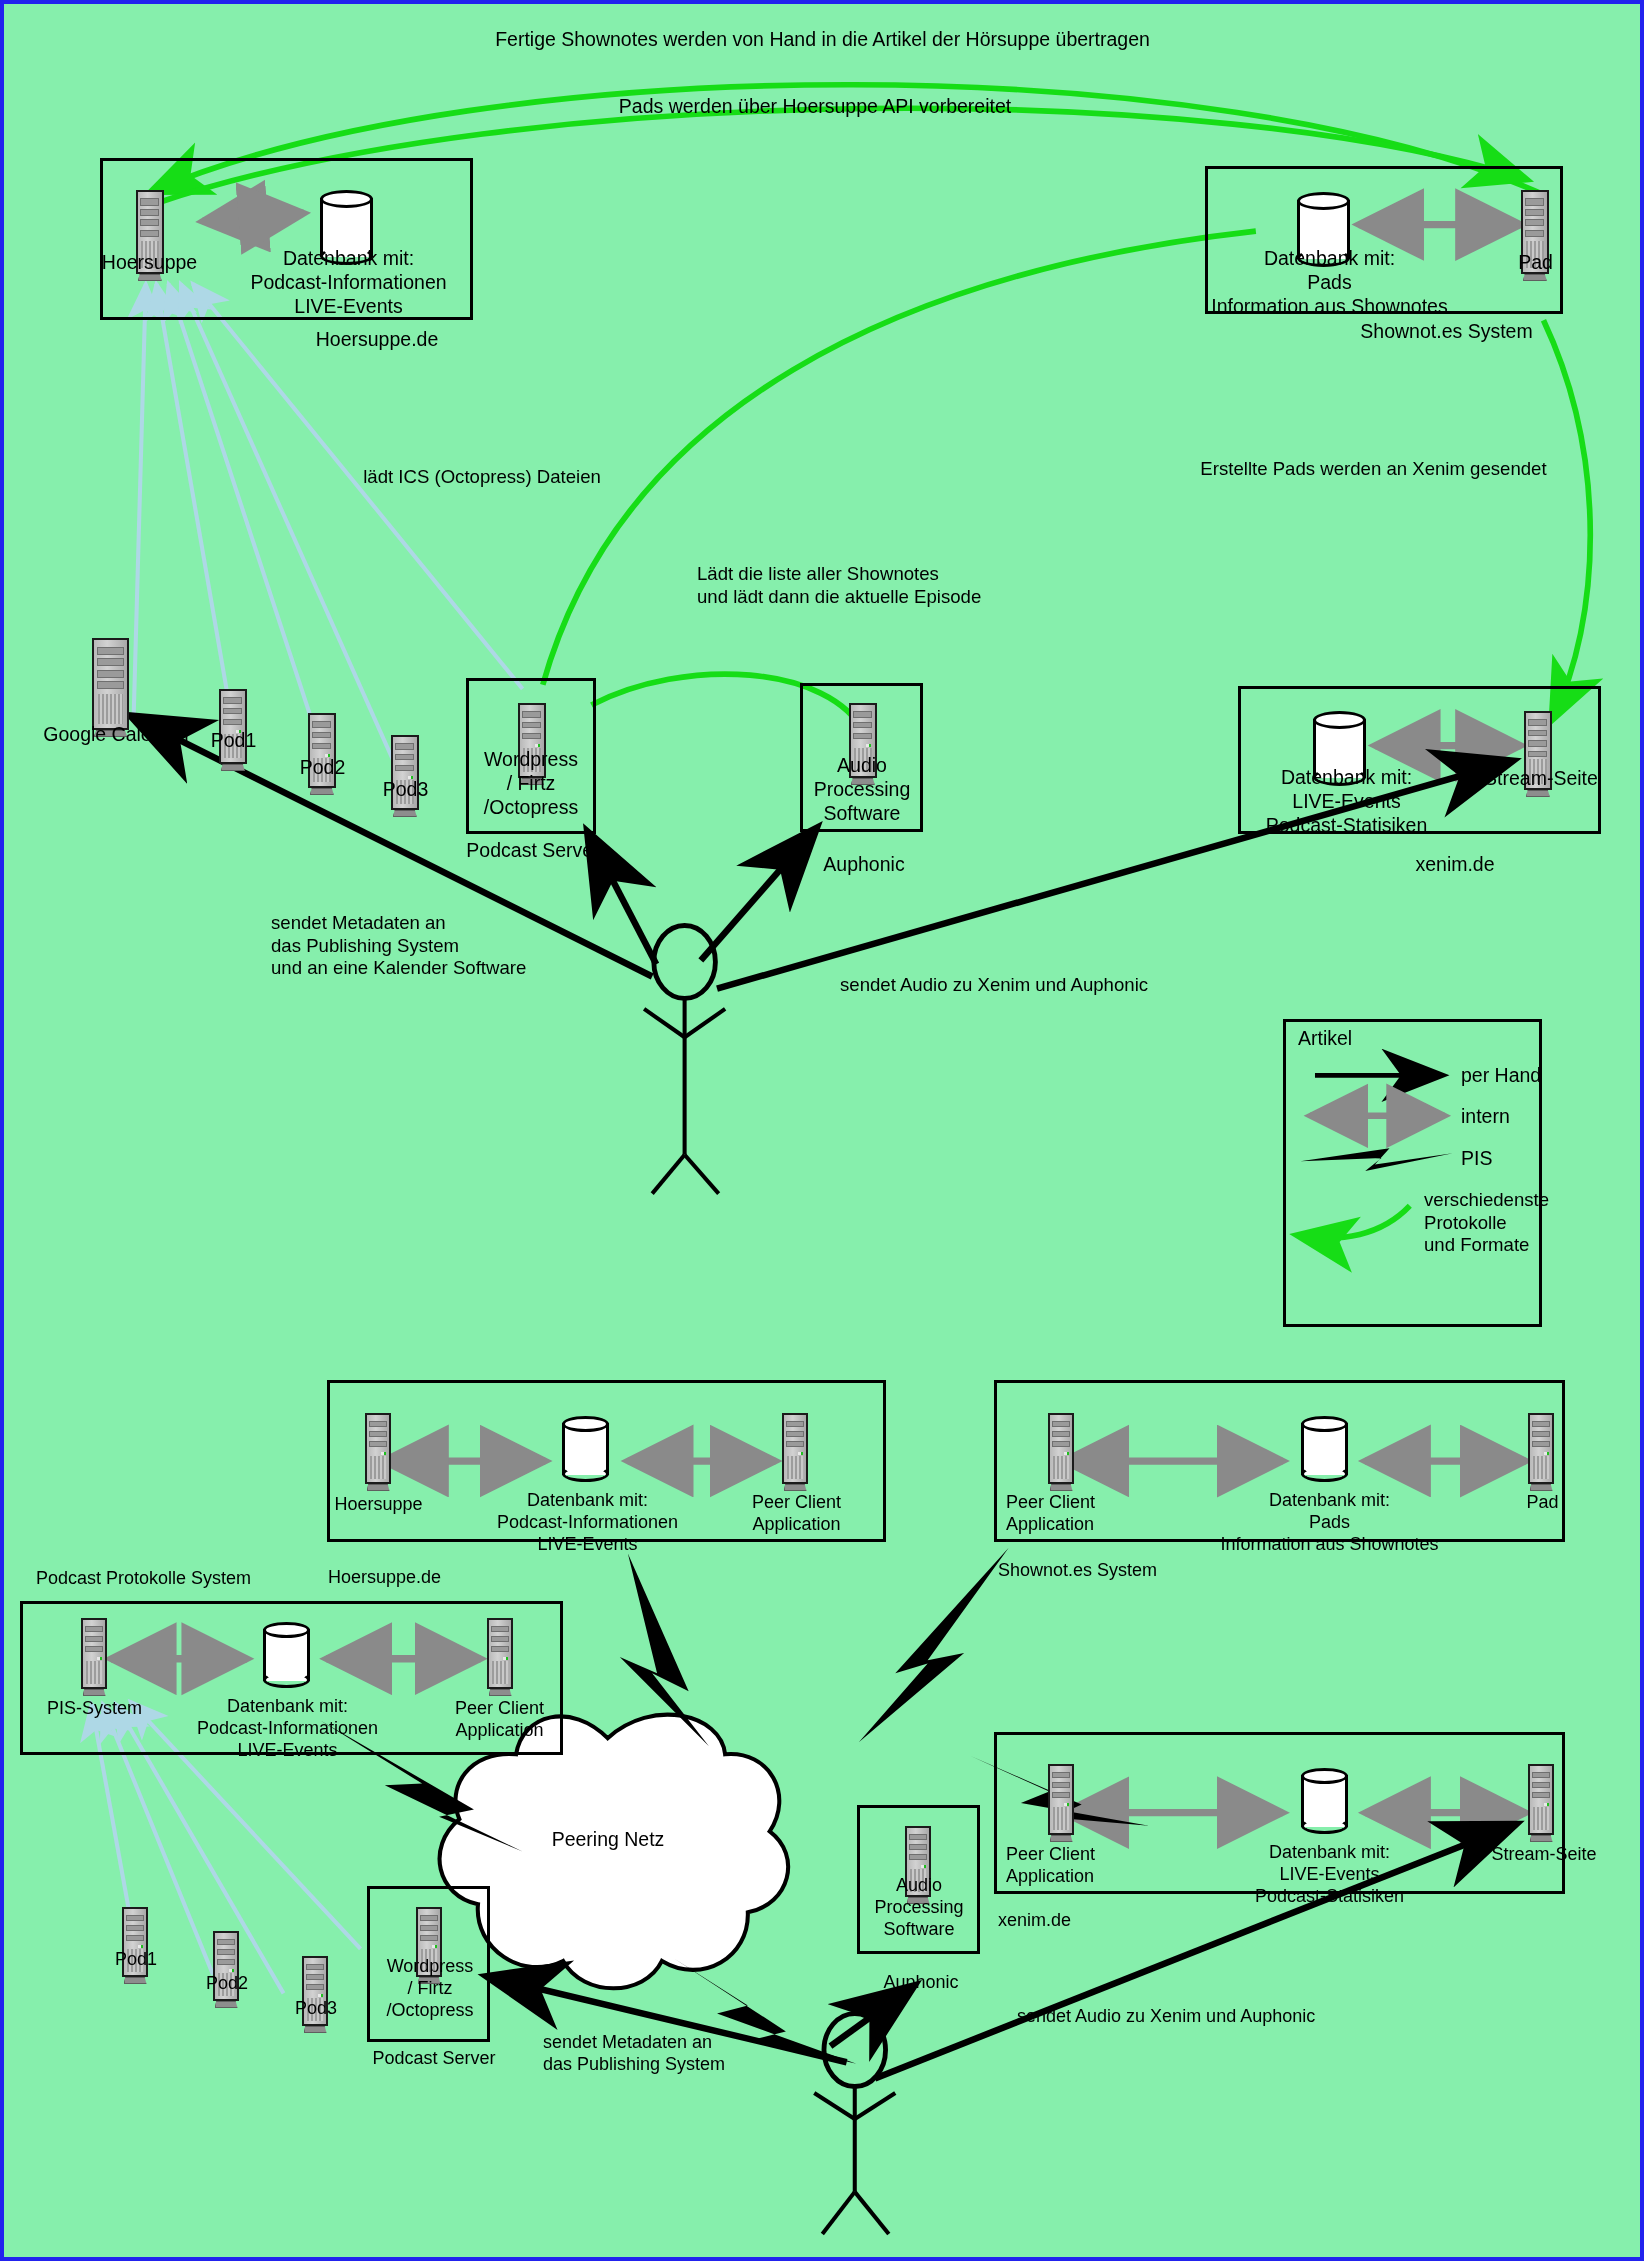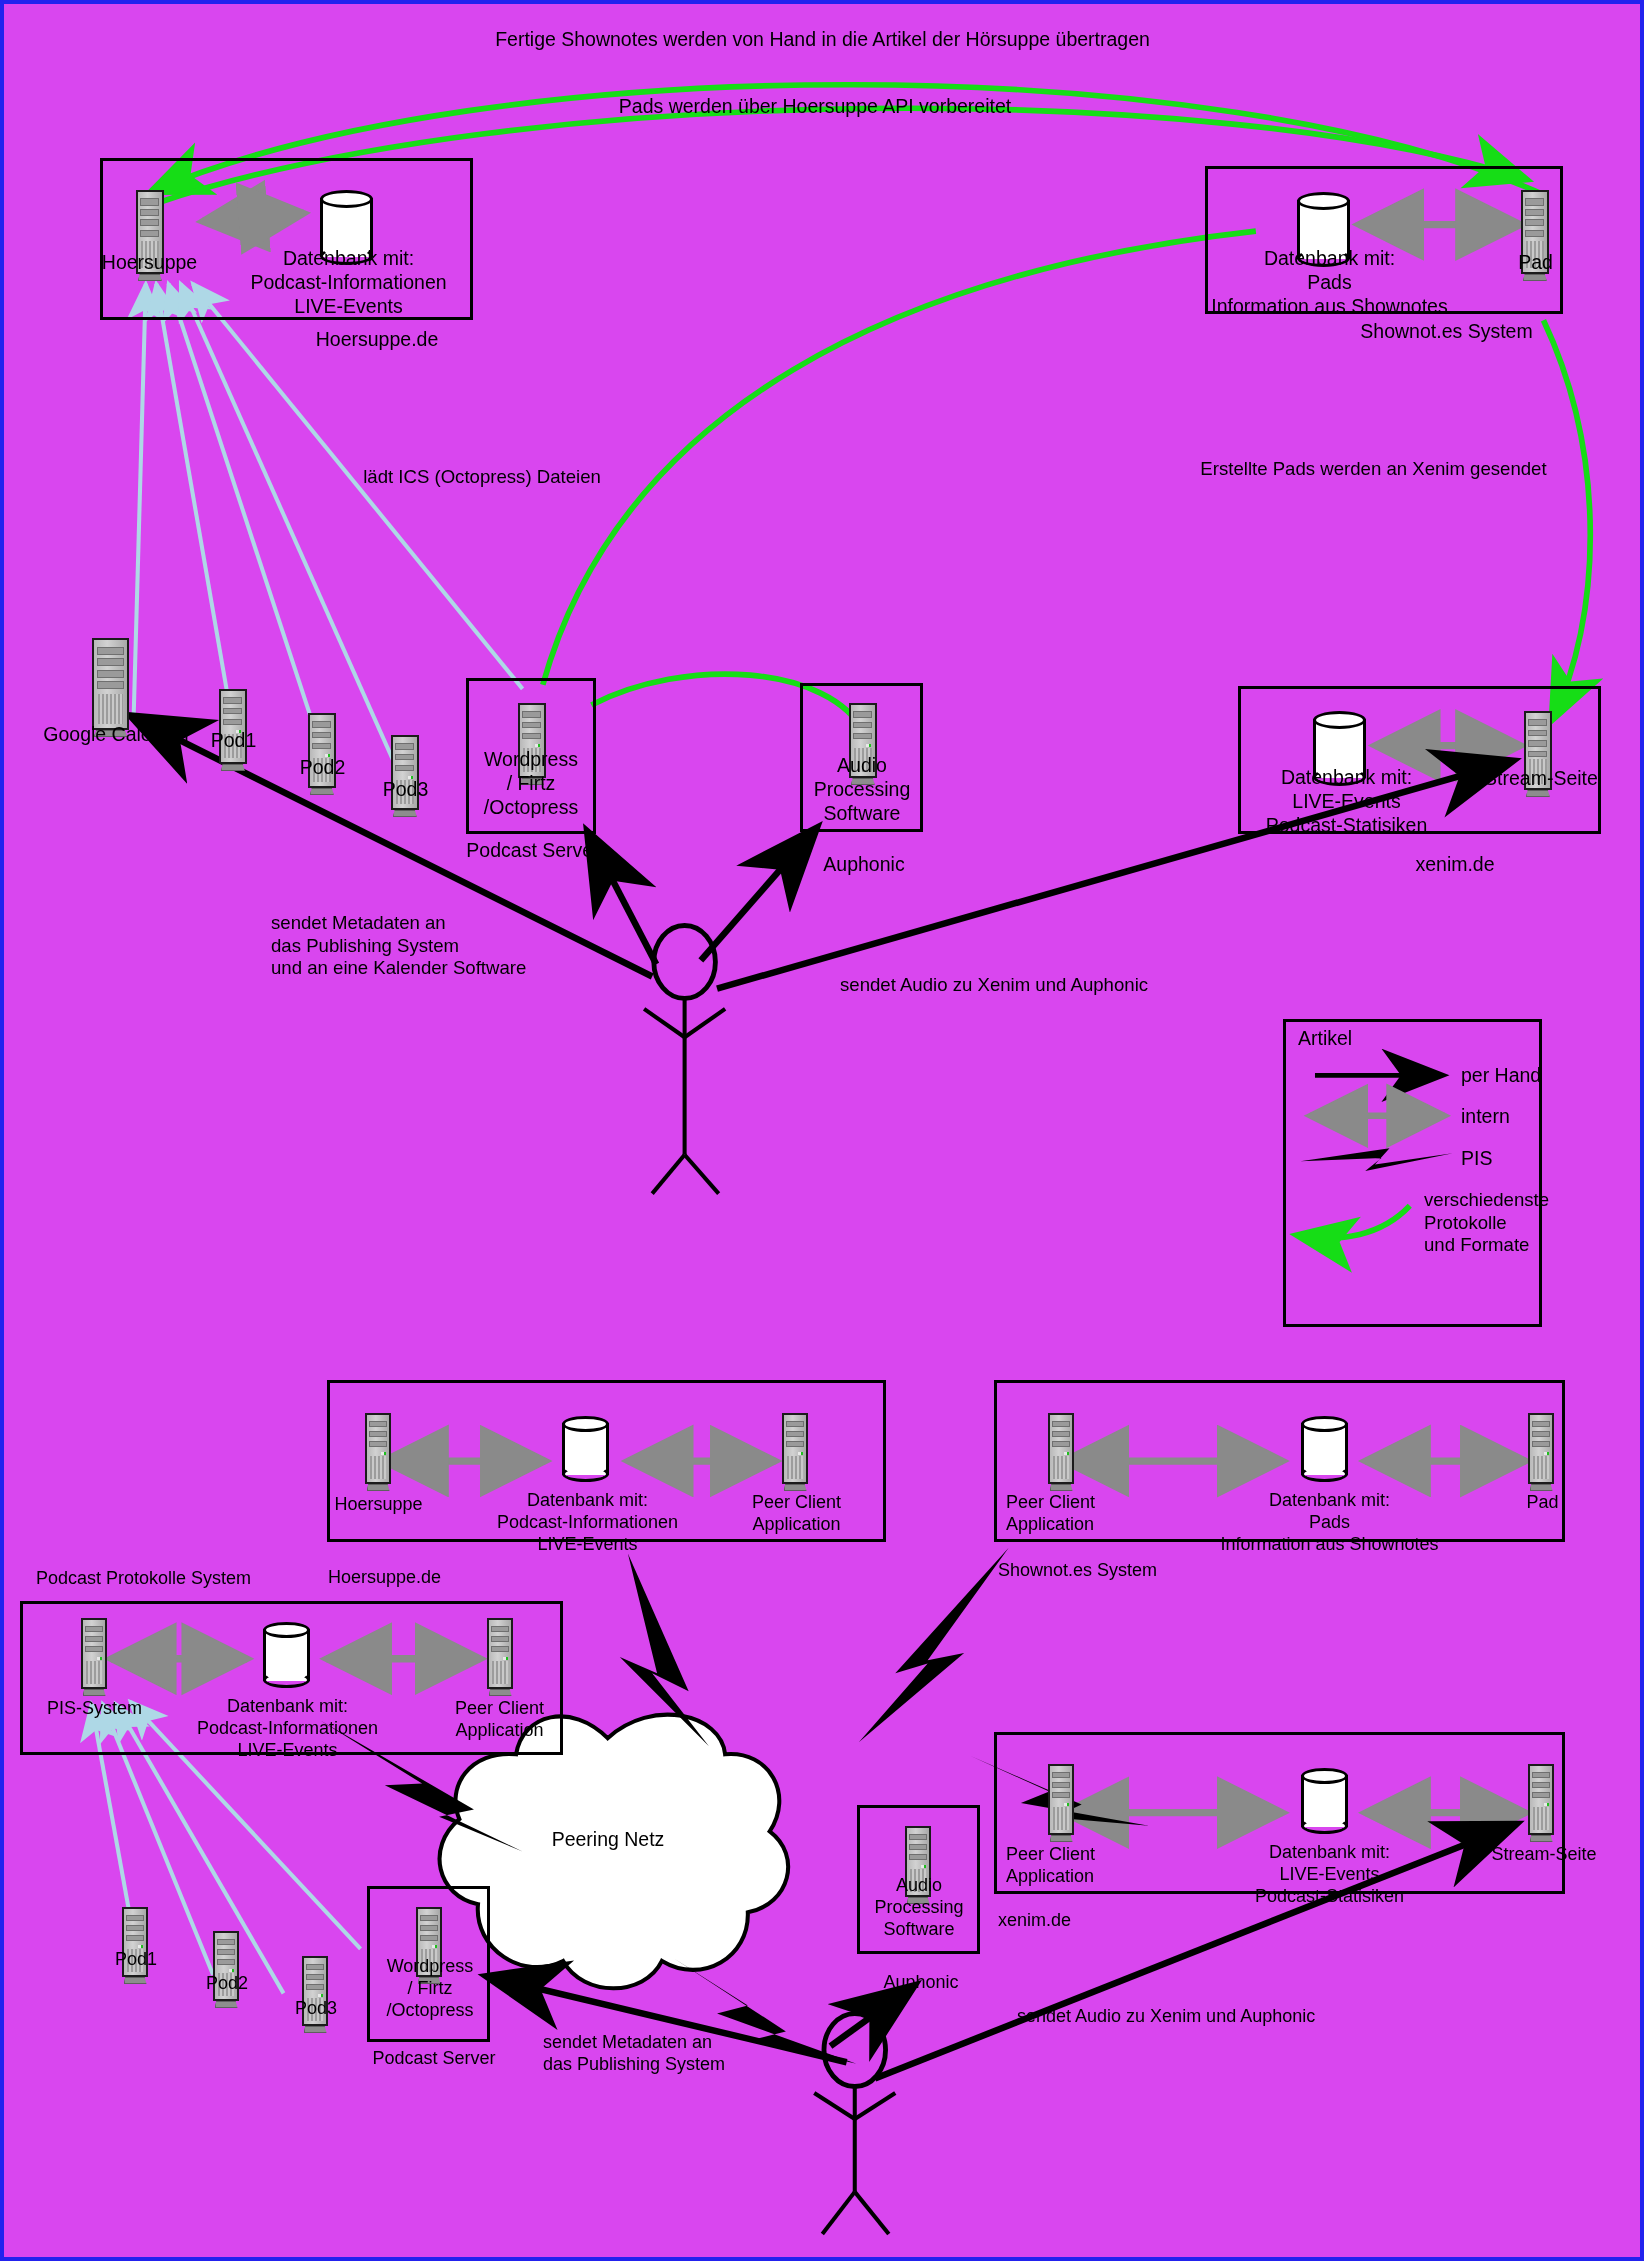--- a/index.html
+++ b/index.html
@@ -1,17 +1,17 @@
 <!DOCTYPE html>
 <html style="font-size:13px"><head>
 <meta charset="utf-8">
 <style>
   html,body{margin:0;padding:0;background:#ffffff;}
   body{font-family:"Liberation Sans",sans-serif;}
-  #page{position:relative;width:1644px;height:2261px;background:#d946ef;
+  #page{position:relative;width:1644px;height:2261px;background:#86efac;
         border:4px solid #2222ee;box-sizing:border-box;overflow:hidden;padding-left:12px;}
   #svgroot{position:absolute;left:0;top:0;width:1644px;height:2261px;}
   .grp{position:absolute;border:3.2px solid #000;background:transparent;box-sizing:border-box;}
   .lbl{position:absolute;text-align:center;color:#000;line-height:1.22;white-space:pre;}
   .lbl.f22{font-size:18px;}
   .lbl.f23{font-size:18.6px;}
   .lbl.f24{font-size:19.5px;}
   .lbl.left{text-align:left;}
   
   .srv{position:absolute;}
@@ -188,20 +188,22 @@
       <div class="led" style="top:61%"></div>
         <div class="led2" style="top:61%"></div>
       <div class="vent"></div>
     </div>
       <div class="base" style="width:24px;"></div>
   </div>
   <div class="lbl f24" style="left:1483px;top:247px;width:97px;">Pad</div>
   <div class="lbl f24" style="left:1325px;top:316px;width:235px;">Shownot.es System</div>
 
   <div class="lbl f23" style="left:316px;top:462px;width:324px;">lädt ICS (Octopress) Dateien</div>
+  <div class="lbl f23 left" style="left:693px;top:559px;width:421px;">Lädt die liste aller Shownotes
+und lädt dann die aktuelle Episode</div>
   <div class="lbl f23" style="left:1175px;top:454px;width:389px;">Erstellte Pads werden an Xenim gesendet</div>
 
   <div class="srv" style="left:88px;top:634px;width:37px;height:104px;">
     <div class="tower" style="height:92px;">
       <div class="bay" style="top:8%"></div>
         <div class="bay" style="top:21%"></div>
       <div class="bay" style="top:34%"></div>
         <div class="bay" style="top:47%"></div>
       <div class="led" style="top:61%"></div>
         <div class="led2" style="top:61%"></div>

